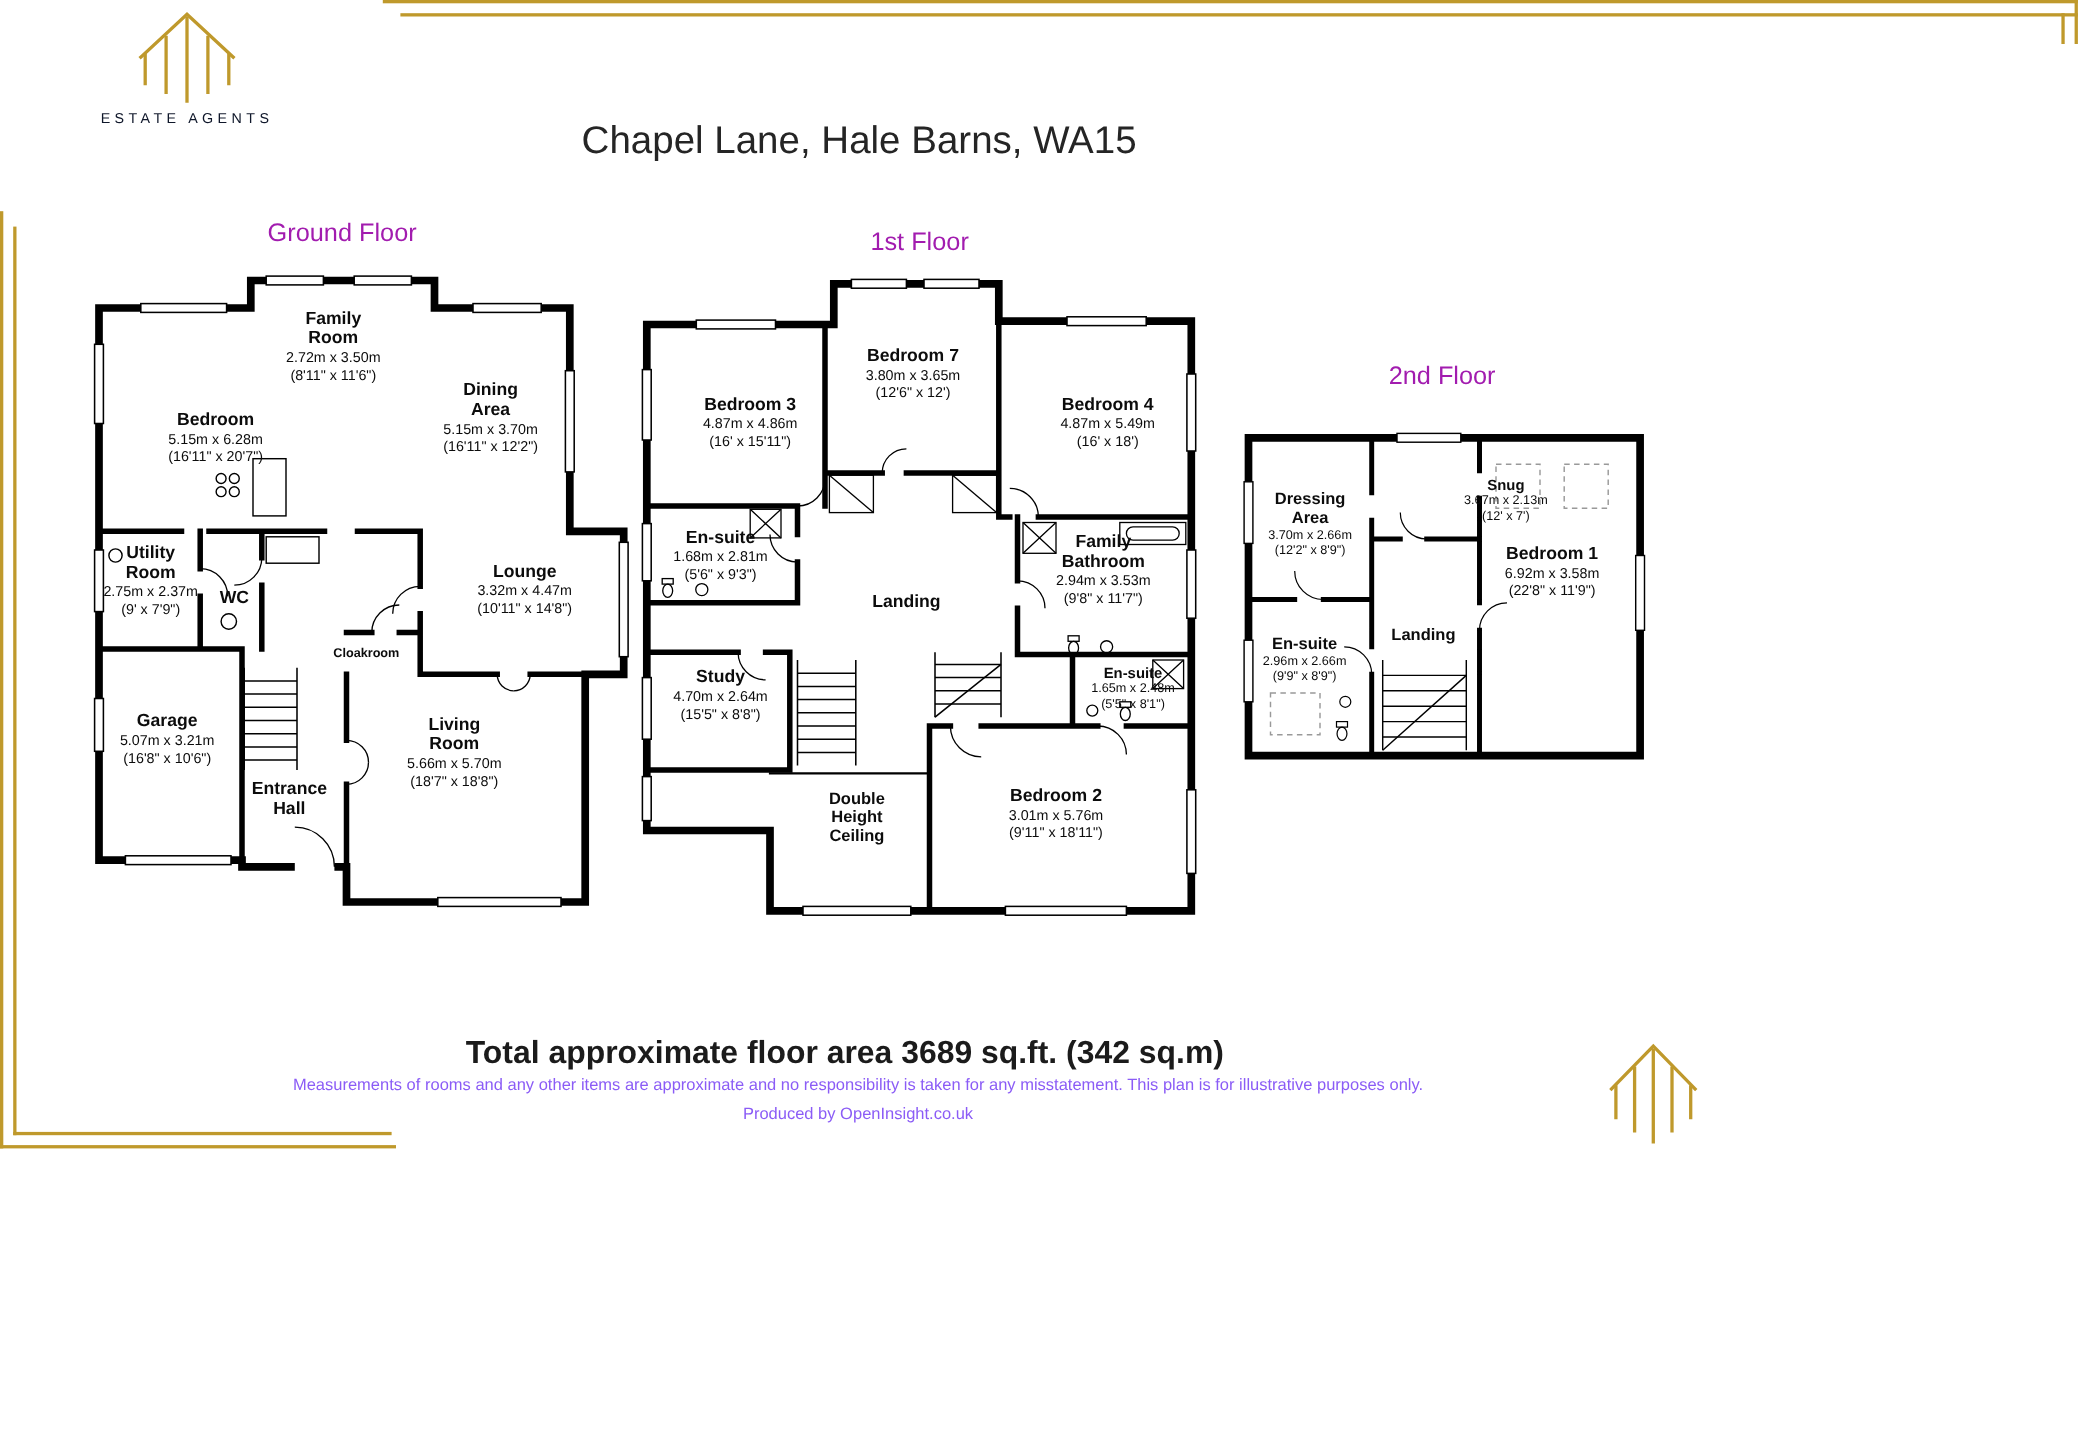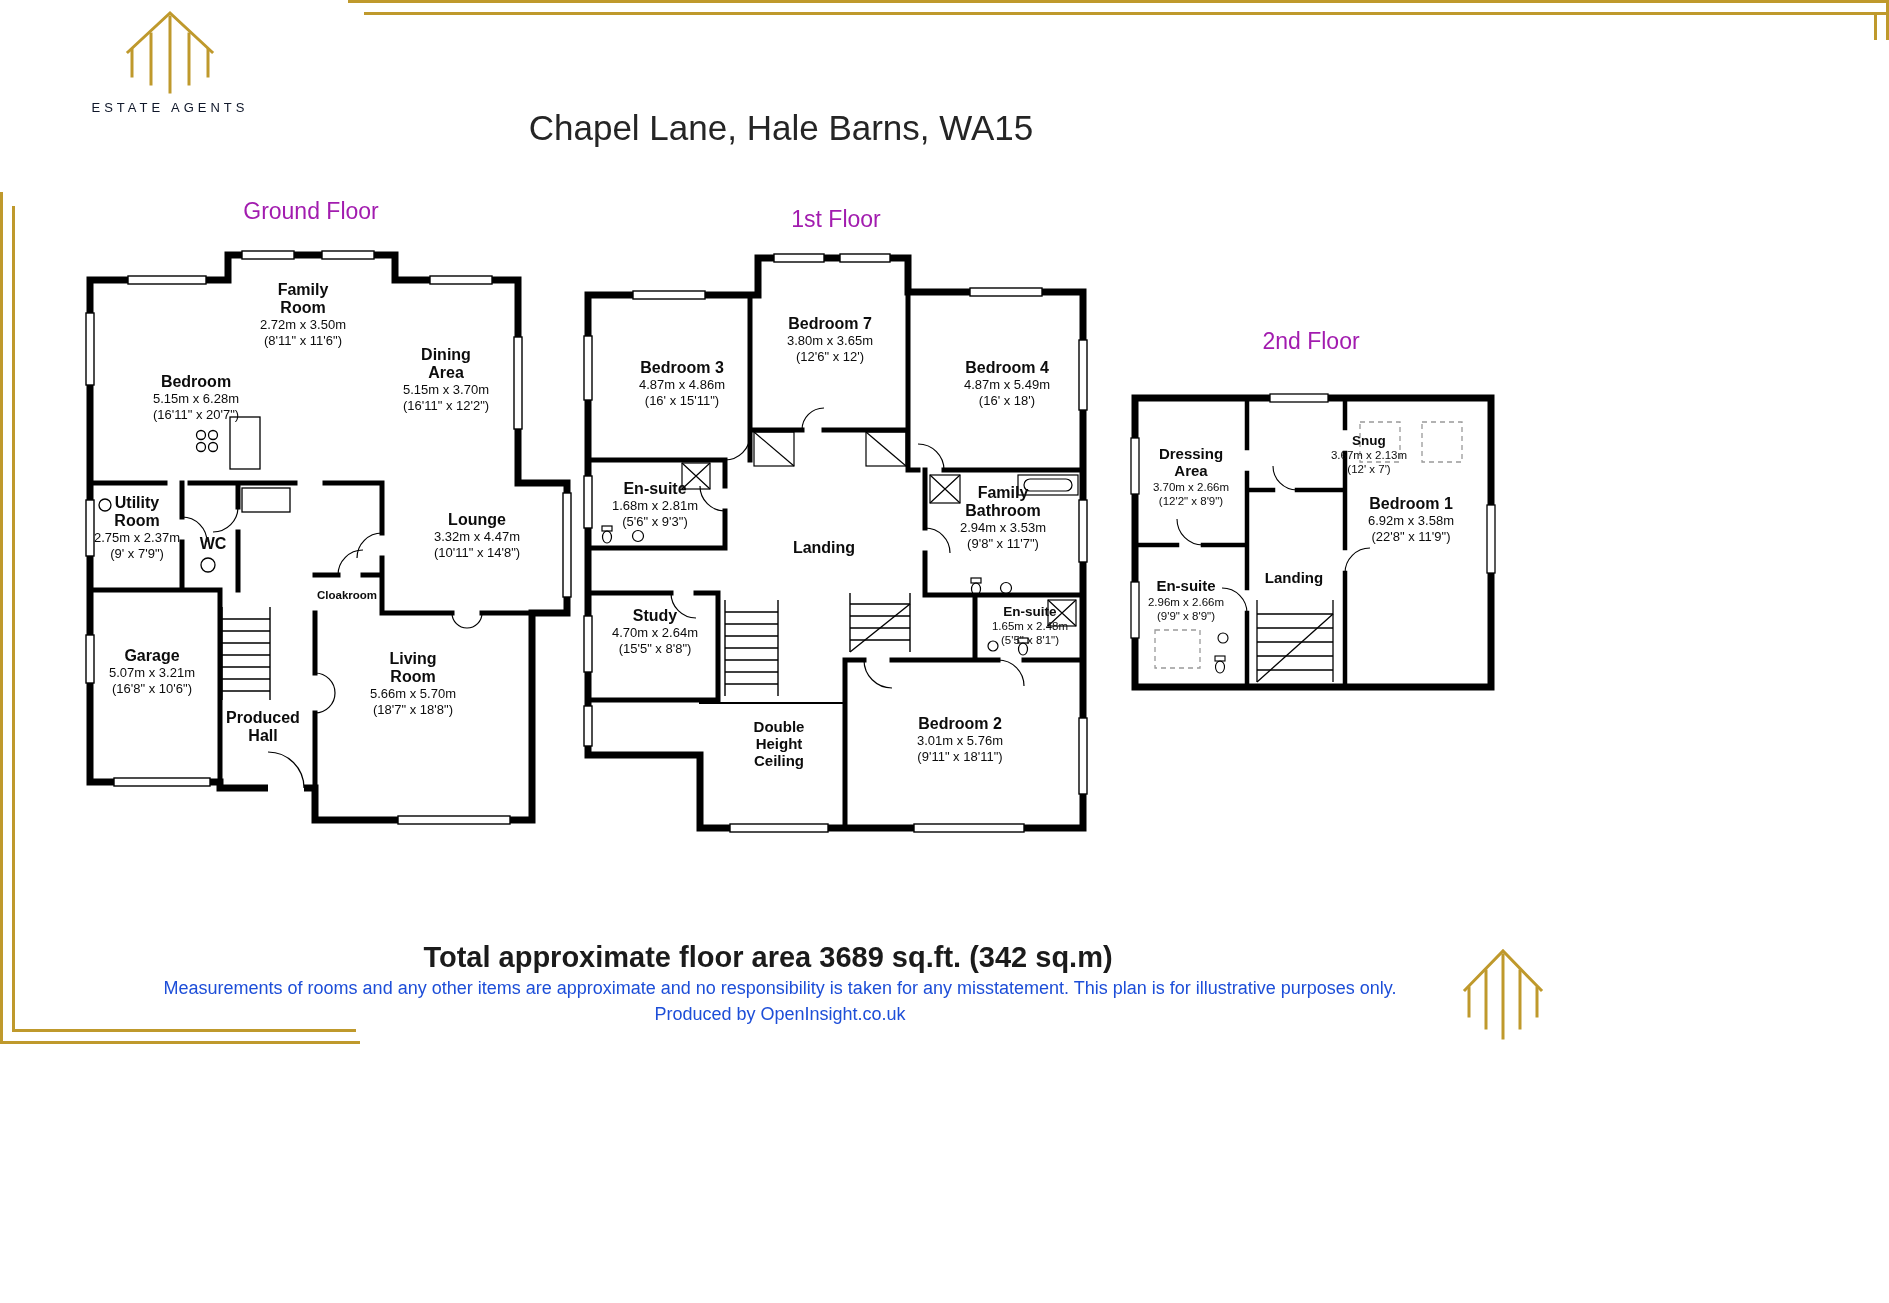--- a/index.html
+++ b/index.html
@@ -17,21 +17,21 @@
   .room-dim{display:block;font-size:13px;white-space:nowrap;margin-top:1px}
   .sm .room-name{font-size:13.5px}
   .sm .room-dim{font-size:11.5px}
   .xs .room-name{font-size:11.5px}
   .logo{position:absolute;left:22px;top:6px;width:296px;display:flex;flex-direction:column;align-items:center}
   .logo-words{display:flex;align-items:center;gap:11px;margin-top:0}
   .logo-word{font-size:30px;font-weight:600;letter-spacing:2.5px;color:#3b3b3d}
   .logo-bar{width:3px;height:46px;background:#BF992C}
   .logo-tag{margin-top:6px;font-size:13px;letter-spacing:4px;color:#0f172a}
   .footer-total{position:absolute;transform:translateX(-50%);font-size:29px;font-weight:600;color:#1b1b1b;white-space:nowrap}
-  .footer-note{position:absolute;transform:translateX(-50%);font-size:18px;color:#1d4ed8;white-space:nowrap}
+  .footer-note{position:absolute;transform:translateX(-50%);font-size:15px;color:#8b5cf6;white-space:nowrap}
 </style>
 </head>
 <body>
 
 <div class="goldline" style="left:348px;top:0;width:1541px;height:3px"></div>
 <div class="goldline" style="left:364px;top:12px;width:1525px;height:3px"></div>
 <div class="goldline" style="left:1886px;top:0;width:3px;height:40px"></div>
 <div class="goldline" style="left:1874px;top:12px;width:3px;height:28px"></div>
 <div class="goldline" style="left:0;top:192px;width:3px;height:852px"></div>
 <div class="goldline" style="left:12px;top:206px;width:3px;height:826px"></div>
@@ -251,30 +251,30 @@
   <span class="room-dim">(9' x 7'9")</span>
 </div>
 <div class="room-label" style="left:213px;top:544px">
   <span class="room-name">WC</span>
 </div>
 <div class="room-label" style="left:477px;top:536px">
   <span class="room-name">Lounge</span>
   <span class="room-dim">3.32m x 4.47m</span>
   <span class="room-dim">(10'11" x 14'8")</span>
 </div>
-<div class="room-label xs" style="left:347px;top:595px">
+<div class="room-label xs" style="left:333px;top:595px">
   <span class="room-name">Cloakroom</span>
 </div>
 <div class="room-label" style="left:152px;top:672px">
   <span class="room-name">Garage</span>
   <span class="room-dim">5.07m x 3.21m</span>
   <span class="room-dim">(16'8" x 10'6")</span>
 </div>
 <div class="room-label" style="left:263px;top:727px">
-  <span class="room-name wrap" style="max-width:86px">Produced Hall</span>
+  <span class="room-name wrap" style="max-width:86px">Entrance Hall</span>
 </div>
 <div class="room-label" style="left:413px;top:684px">
   <span class="room-name wrap" style="max-width:70px">Living Room</span>
   <span class="room-dim">5.66m x 5.70m</span>
   <span class="room-dim">(18'7" x 18'8")</span>
 </div>
 
 <div class="room-label" style="left:682px;top:384px">
   <span class="room-name">Bedroom 3</span>
   <span class="room-dim">4.87m x 4.86m</span>

